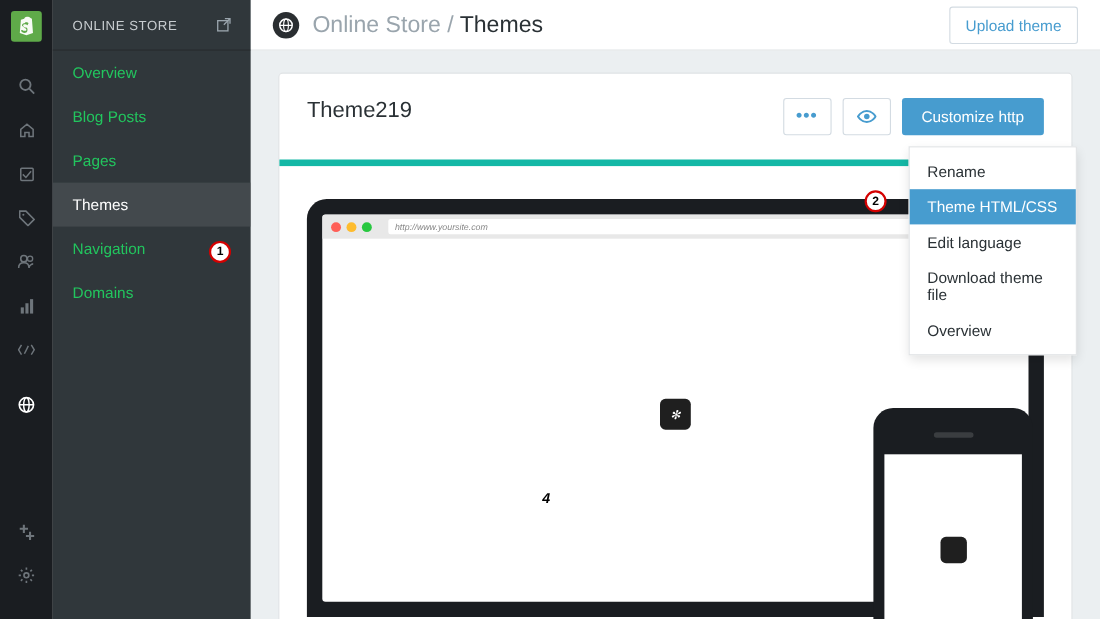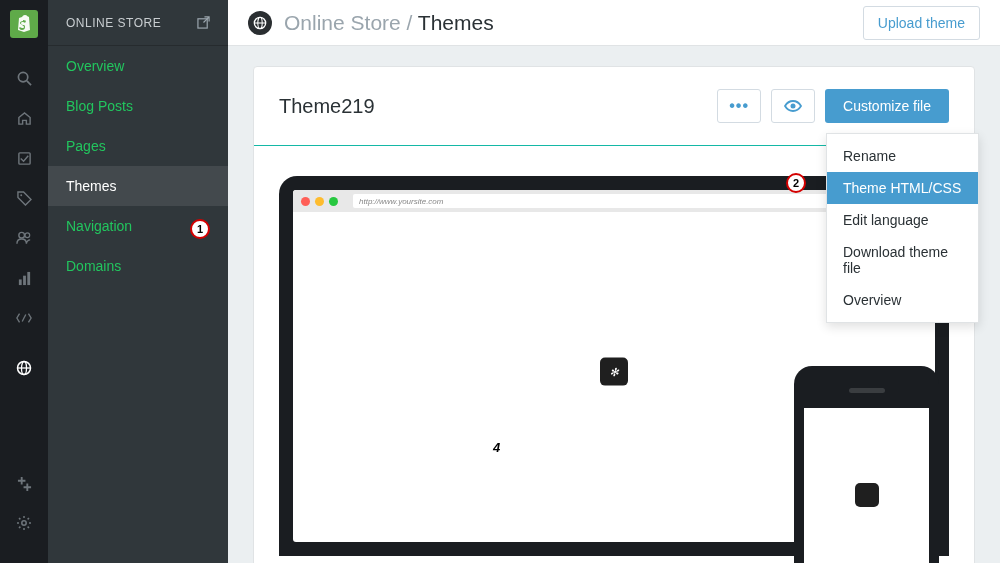--- a/index.html
+++ b/index.html
@@ -21,21 +21,21 @@
 
     .main { flex:1; background:#ebeff1; position:relative; overflow:hidden; }
     .topbar { height: 46px; background:#fff; border-bottom:1px solid #e0e3e5; display:flex; align-items:center; padding: 0 20px; }
     .title-icon { width:24px; height:24px; border-radius:50%; background:#2a2e31; margin-right:12px; display:flex; align-items:center; justify-content:center; color:#fff; font-size:14px;}
     .breadcrumb { font-size: 21px; color:#9aa5ad; }
     .breadcrumb .current { color:#2a3135; }
     .top-actions { margin-left:auto; display:flex; gap:20px;align-items:flex-end; }
     .btn-outline { border:1px solid #d3dbe2; background:#fff; color:#479ccf; padding: 8px 14px; border-radius:3px; font-size:14px; }
 
     .content-card { margin: 20px 25px 0; background:#fff; border:1px solid #e0e3e5; border-radius:4px; }
-    .card-head { padding: 22px 25px; display:flex; align-items:center; border-bottom:1px solid #14b8a6;}
+    .card-head { padding: 22px 25px; display:flex; border-bottom:6px solid #14b8a6;}
     .theme-name { font-size:20px; color:#2a3135; }
     .head-actions { margin-left:auto; display:flex; gap:10px; }
     .icon-btn { width:44px; height:34px; border:1px solid #d3dbe2; border-radius:3px; background:#fff; display:flex; align-items:center; justify-content:center; color:#479ccf; font-size:16px; letter-spacing:1px;}
     .btn-primary { background:#479ccf; color:#fff; border:none; padding:0 18px; height:34px; border-radius:3px; font-size:14px; }
 
     .preview-area { padding: 30px 25px 0; position:relative; height: 420px; }
     .laptop { position:absolute; top:30px; left:25px; right:25px; height:380px; background:#1a1d21; border-radius:18px 18px 0 0; padding:14px; }
     .laptop-screen { background:#fff; height:100%; border-radius:3px; overflow:hidden; position:relative;font-style:italic;}
     .browser-bar { height:22px; background:#e8e8e8; display:flex; align-items:center; padding:0 8px; gap:5px;}
     .dot { width:9px; height:9px; border-radius:50%;}
@@ -185,21 +185,21 @@
             <span style="font-weight:bold;">•••</span>
           </button>
         <button class="icon-btn">
             <span>
               <svg width="18" height="12" viewBox="0 0 18 12">
                 <path d="M1 6s3-5 8-5 8 5 8 5-3 5-8 5-8-5-8-5z" fill="none" stroke="#479ccf" stroke-width="1.8"></path>
                 <circle cx="9" cy="6" r="2.5" fill="#479ccf"></circle>
               </svg>
             </span>
           </button>
-        <button class="btn-primary">Customize file</button>
+        <button class="btn-primary">Customize http</button>
       </div>
     </div>
     <div class="preview-area">
       <div class="laptop">
         <div class="laptop-screen">
           <div class="browser-bar">
             <div class="dot r"></div>
             <div class="dot y"></div>
             <div class="dot g"></div>
             <div class="url-bar">http://www.yoursite.com</div>

